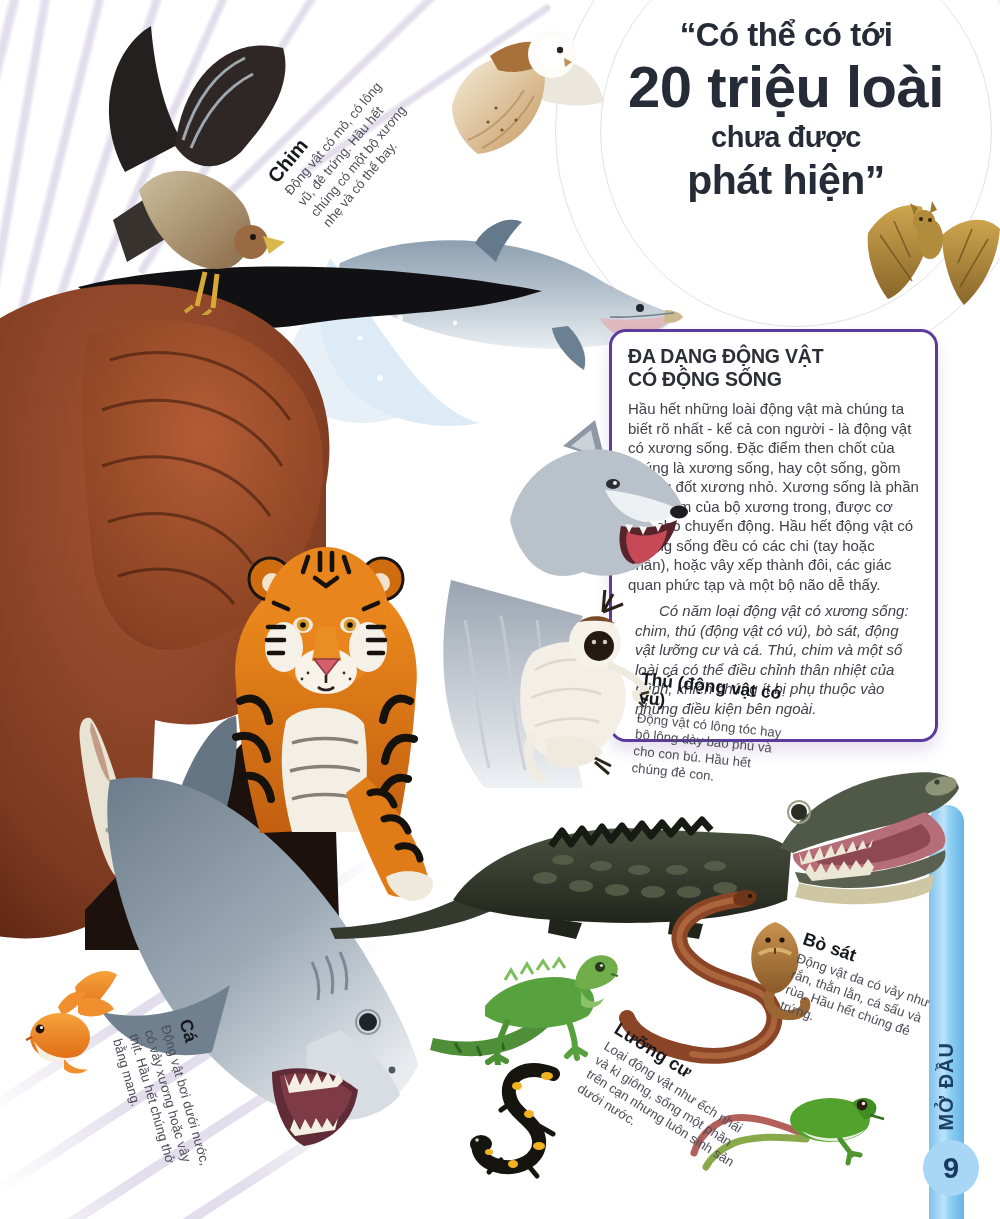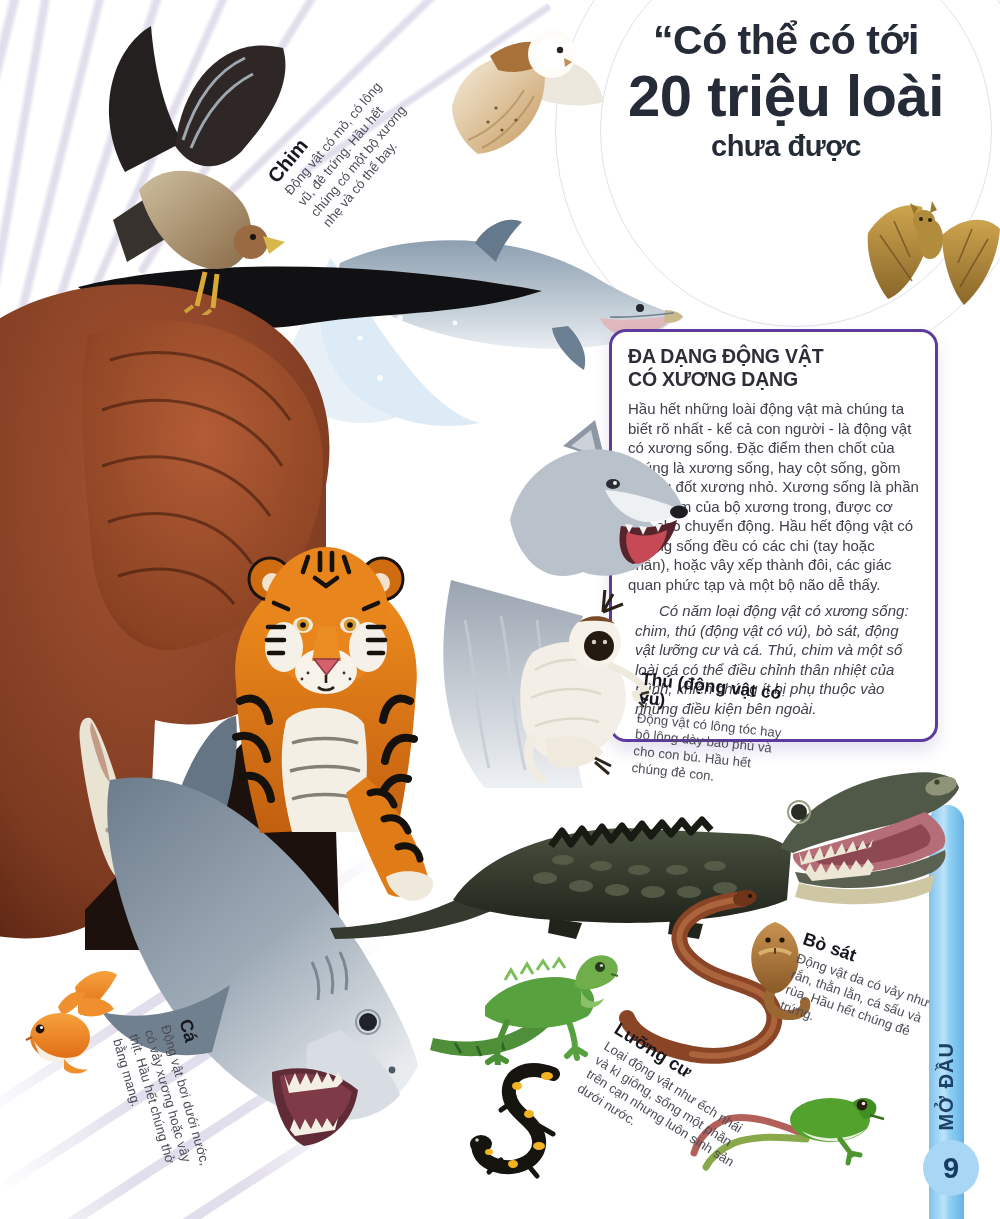--- a/index.html
+++ b/index.html
@@ -5,21 +5,21 @@
   html,body{margin:0;padding:0;background:#888;}
   .page{position:relative;width:1000px;height:1219px;background:#ffffff;overflow:hidden;
         font-family:"Liberation Sans","DejaVu Sans",sans-serif;margin:0 auto;}
   .abs{position:absolute;}
   
   .ray{position:absolute;background:linear-gradient(90deg,rgba(195,186,216,0) 0%,rgba(185,176,210,.42) 35%,rgba(185,176,210,.42) 65%,rgba(195,186,216,0) 100%);border-radius:6px;z-index:1;}
   .ring{position:absolute;border:1.5px solid rgba(188,183,208,.45);border-radius:50%;z-index:1;}
   
   .quote{position:absolute;left:585px;top:16px;width:402px;text-align:center;z-index:2;
          color:#262b38;font-weight:bold;letter-spacing:-.5px;}
-  .quote .q1{font-size:41px;line-height:1.18;}
+  .quote .q1{font-size:33px;line-height:1.18;}
   .quote .q2{font-size:58px;line-height:1.12;}
   .quote .q3{font-size:29px;line-height:1.22;}
   .quote .q4{font-size:41px;line-height:1.25;}
   
   .infobox{position:absolute;left:609px;top:329px;width:291px;background:#fff;
            border:3.5px solid #5c3a9e;border-radius:17px;padding:13px 16px 14px 16px;z-index:7;
            box-shadow:0 9px 16px rgba(110,90,160,.18);}
   .infobox .title{font-size:19.5px;font-weight:bold;color:#2d2d38;line-height:1.18;letter-spacing:-.2px;}
   .infobox p{font-size:15px;line-height:1.3;color:#42414b;margin:8px 0 0 0;}
   .infobox p.p2{margin:7px;text-indent:24px;font-style:italic;}
@@ -62,20 +62,21 @@
   <div class="ray" style="left:-40px;top:1060px;width:460px;height:10px;transform:rotate(-33deg);"></div>
   <div class="ray" style="left:-30px;top:1140px;width:440px;height:10px;transform:rotate(-33deg);"></div>
   <div class="ray" style="left:-20px;top:1215px;width:420px;height:10px;transform:rotate(-33deg);"></div>
   <div class="ring" style="left:600px;top:-65px;width:390px;height:390px;"></div>
   <div class="ring" style="left:555px;top:-110px;width:480px;height:480px;"></div>
 
   <div class="quote">
     <div class="q1">“Có thể có tới</div>
     <div class="q2">20 triệu loài</div>
     <div class="q3">chưa được</div>
+    <div class="q4">phát hiện”</div>
   </div>
 
   <svg class="abs" style="left:270px;top:218px;z-index:3;" width="435" height="225" viewBox="0 0 435 225">
     <defs>
       <linearGradient id="dolg" x1="0" y1="0" x2="0" y2="1">
         <stop offset="0" stop-color="#8d9fb0"></stop>
           <stop offset="0.55" stop-color="#bcc8d2"></stop>
           <stop offset="1" stop-color="#e9eef2"></stop>
       </linearGradient>
     </defs>
@@ -197,21 +198,21 @@
     <ellipse cx="70" cy="44" rx="13" ry="20" fill="#b08c3c"></ellipse>
     <circle cx="64" cy="26" r="11" fill="#b08c3c"></circle>
     <path d="M54,20 l-4,-12 8,5 Z M70,18 l2,-12 5,9 Z" fill="#9a7830"></path>
     <circle cx="61" cy="24" r="2" fill="#2e230f"></circle>
       <circle cx="70" cy="25" r="2" fill="#2e230f"></circle>
   </svg>
 
   <div class="infobox">
     <div class="title">
       <div>ĐA DẠNG ĐỘNG VẬT</div>
-      <div>CÓ XƯƠNG DẠNG</div>
+      <div>CÓ ĐỘNG SỐNG</div>
     </div>
     <p>Hầu hết những loài động vật mà chúng ta biết rõ nhất - kể cả con người - là động vật có xương sống. Đặc điểm then chốt của chúng là xương sống, hay cột sống, gồm những đốt xương nhỏ. Xương sống là phần trung tâm của bộ xương trong, được cơ làm cho chuyển động. Hầu hết động vật có xương sống đều có các chi (tay hoặc chân), hoặc vây xếp thành đôi, các giác quan phức tạp và một bộ não dễ thấy.</p>
     <p class="p2">Có năm loại động vật có xương sống: chim, thú (động vật có vú), bò sát, động vật lưỡng cư và cá. Thú, chim và một số loài cá có thể điều chỉnh thân nhiệt của mình, khiến chúng ít bị phụ thuộc vào những điều kiện bên ngoài.</p>
   </div>
 
   <svg class="abs" style="left:415px;top:420px;z-index:8;" width="275" height="370" viewBox="0 0 275 370">
     <defs>
       <linearGradient id="wolfg" x1="0" y1="0" x2="0" y2="1">
         <stop offset="0" stop-color="#9aa4b0"></stop>
           <stop offset="1" stop-color="#eef1f4"></stop>

